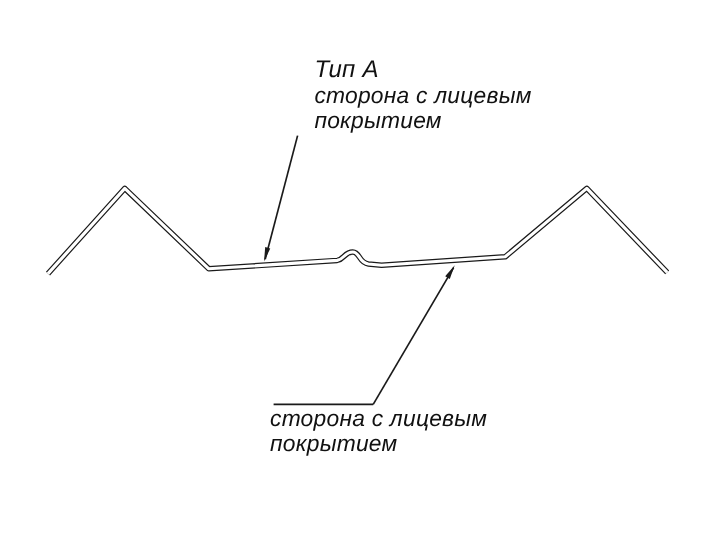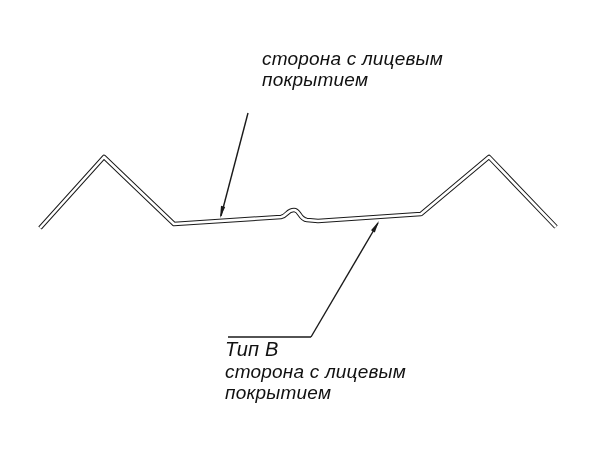--- a/index.html
+++ b/index.html
@@ -57,23 +57,23 @@
 
     <line x1="248" y1="113" x2="221" y2="216" stroke="#1a1a1a" stroke-width="1.4"></line>
     <polygon points="220,218 221,205.8 225.2,207" fill="#1a1a1a"></polygon>
 
     <line x1="228" y1="337" x2="311" y2="337" stroke="#1a1a1a" stroke-width="1.4"></line>
     <line x1="311" y1="337" x2="378" y2="223" stroke="#1a1a1a" stroke-width="1.4"></line>
     <polygon points="379,221 374.8,232.5 371,230.3" fill="#1a1a1a"></polygon>
   </svg>
 
   <div class="callout callout-a">
+    <div class="callout-title">Тип A</div>
     <div>сторона с лицевым</div>
     <div>покрытием</div>
   </div>
 
   <div class="callout callout-b">
-    <div class="callout-title">Тип B</div>
     <div>сторона с лицевым</div>
     <div>покрытием</div>
   </div>
 
 </div>
 
 </body></html>

